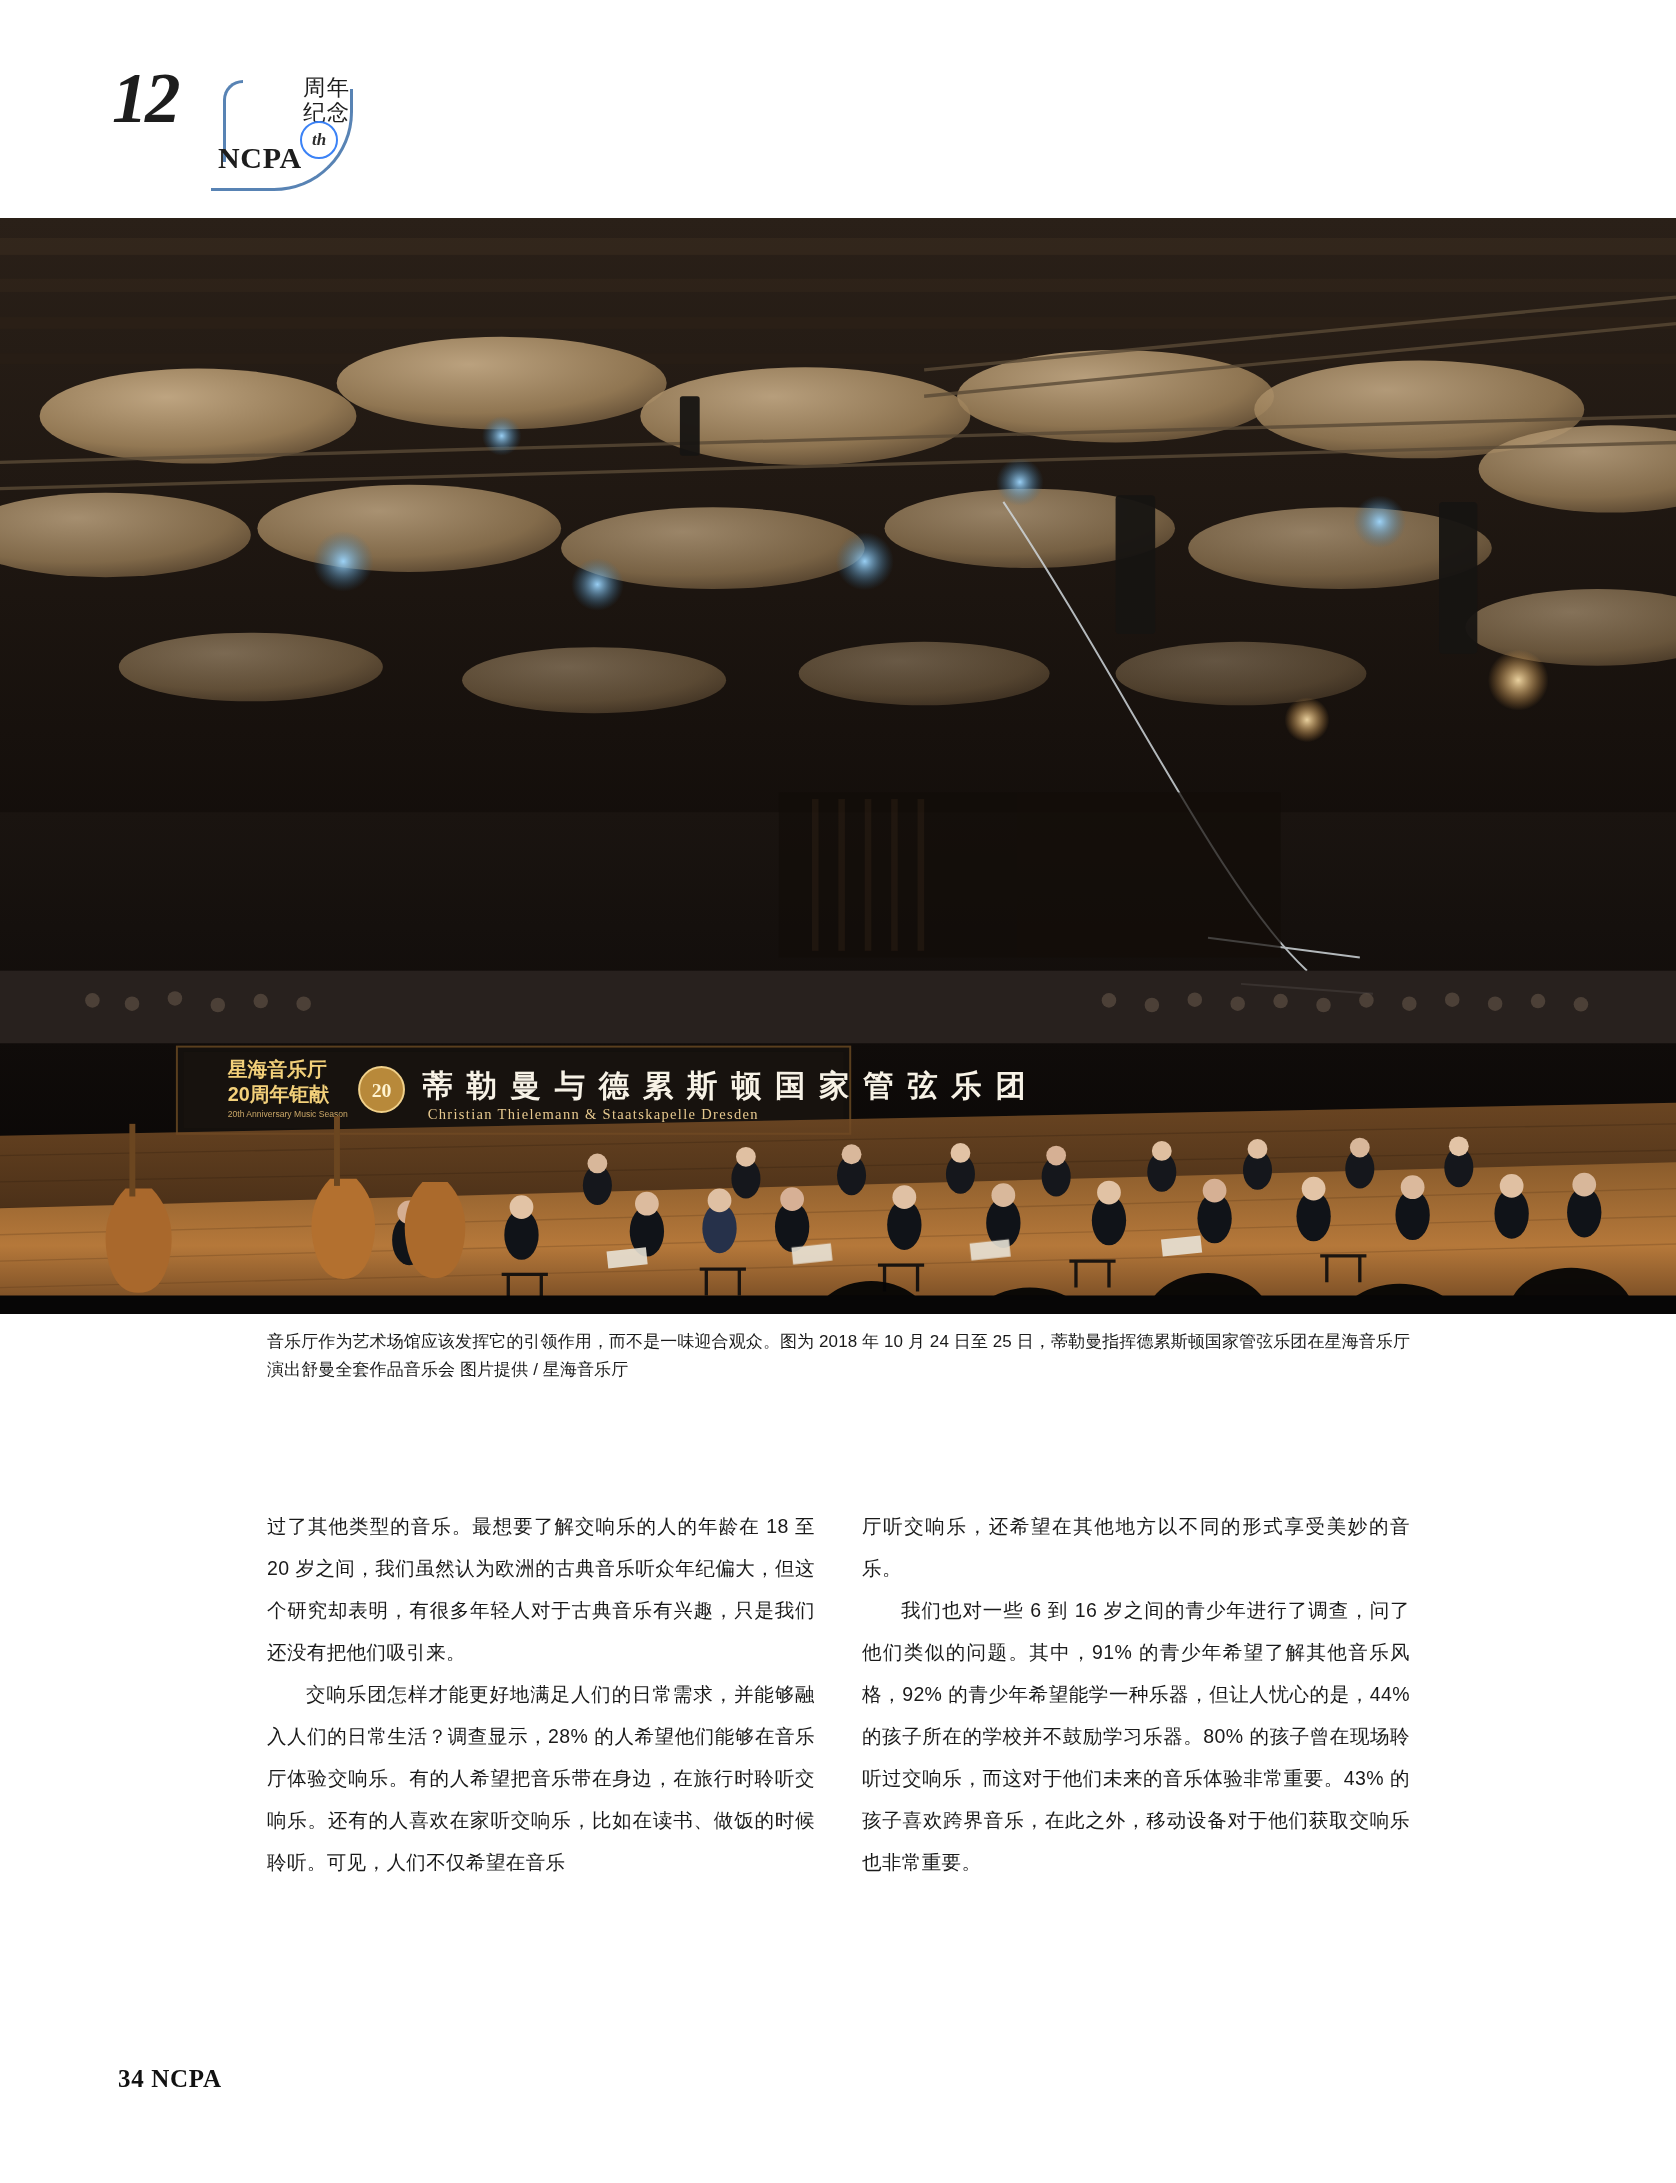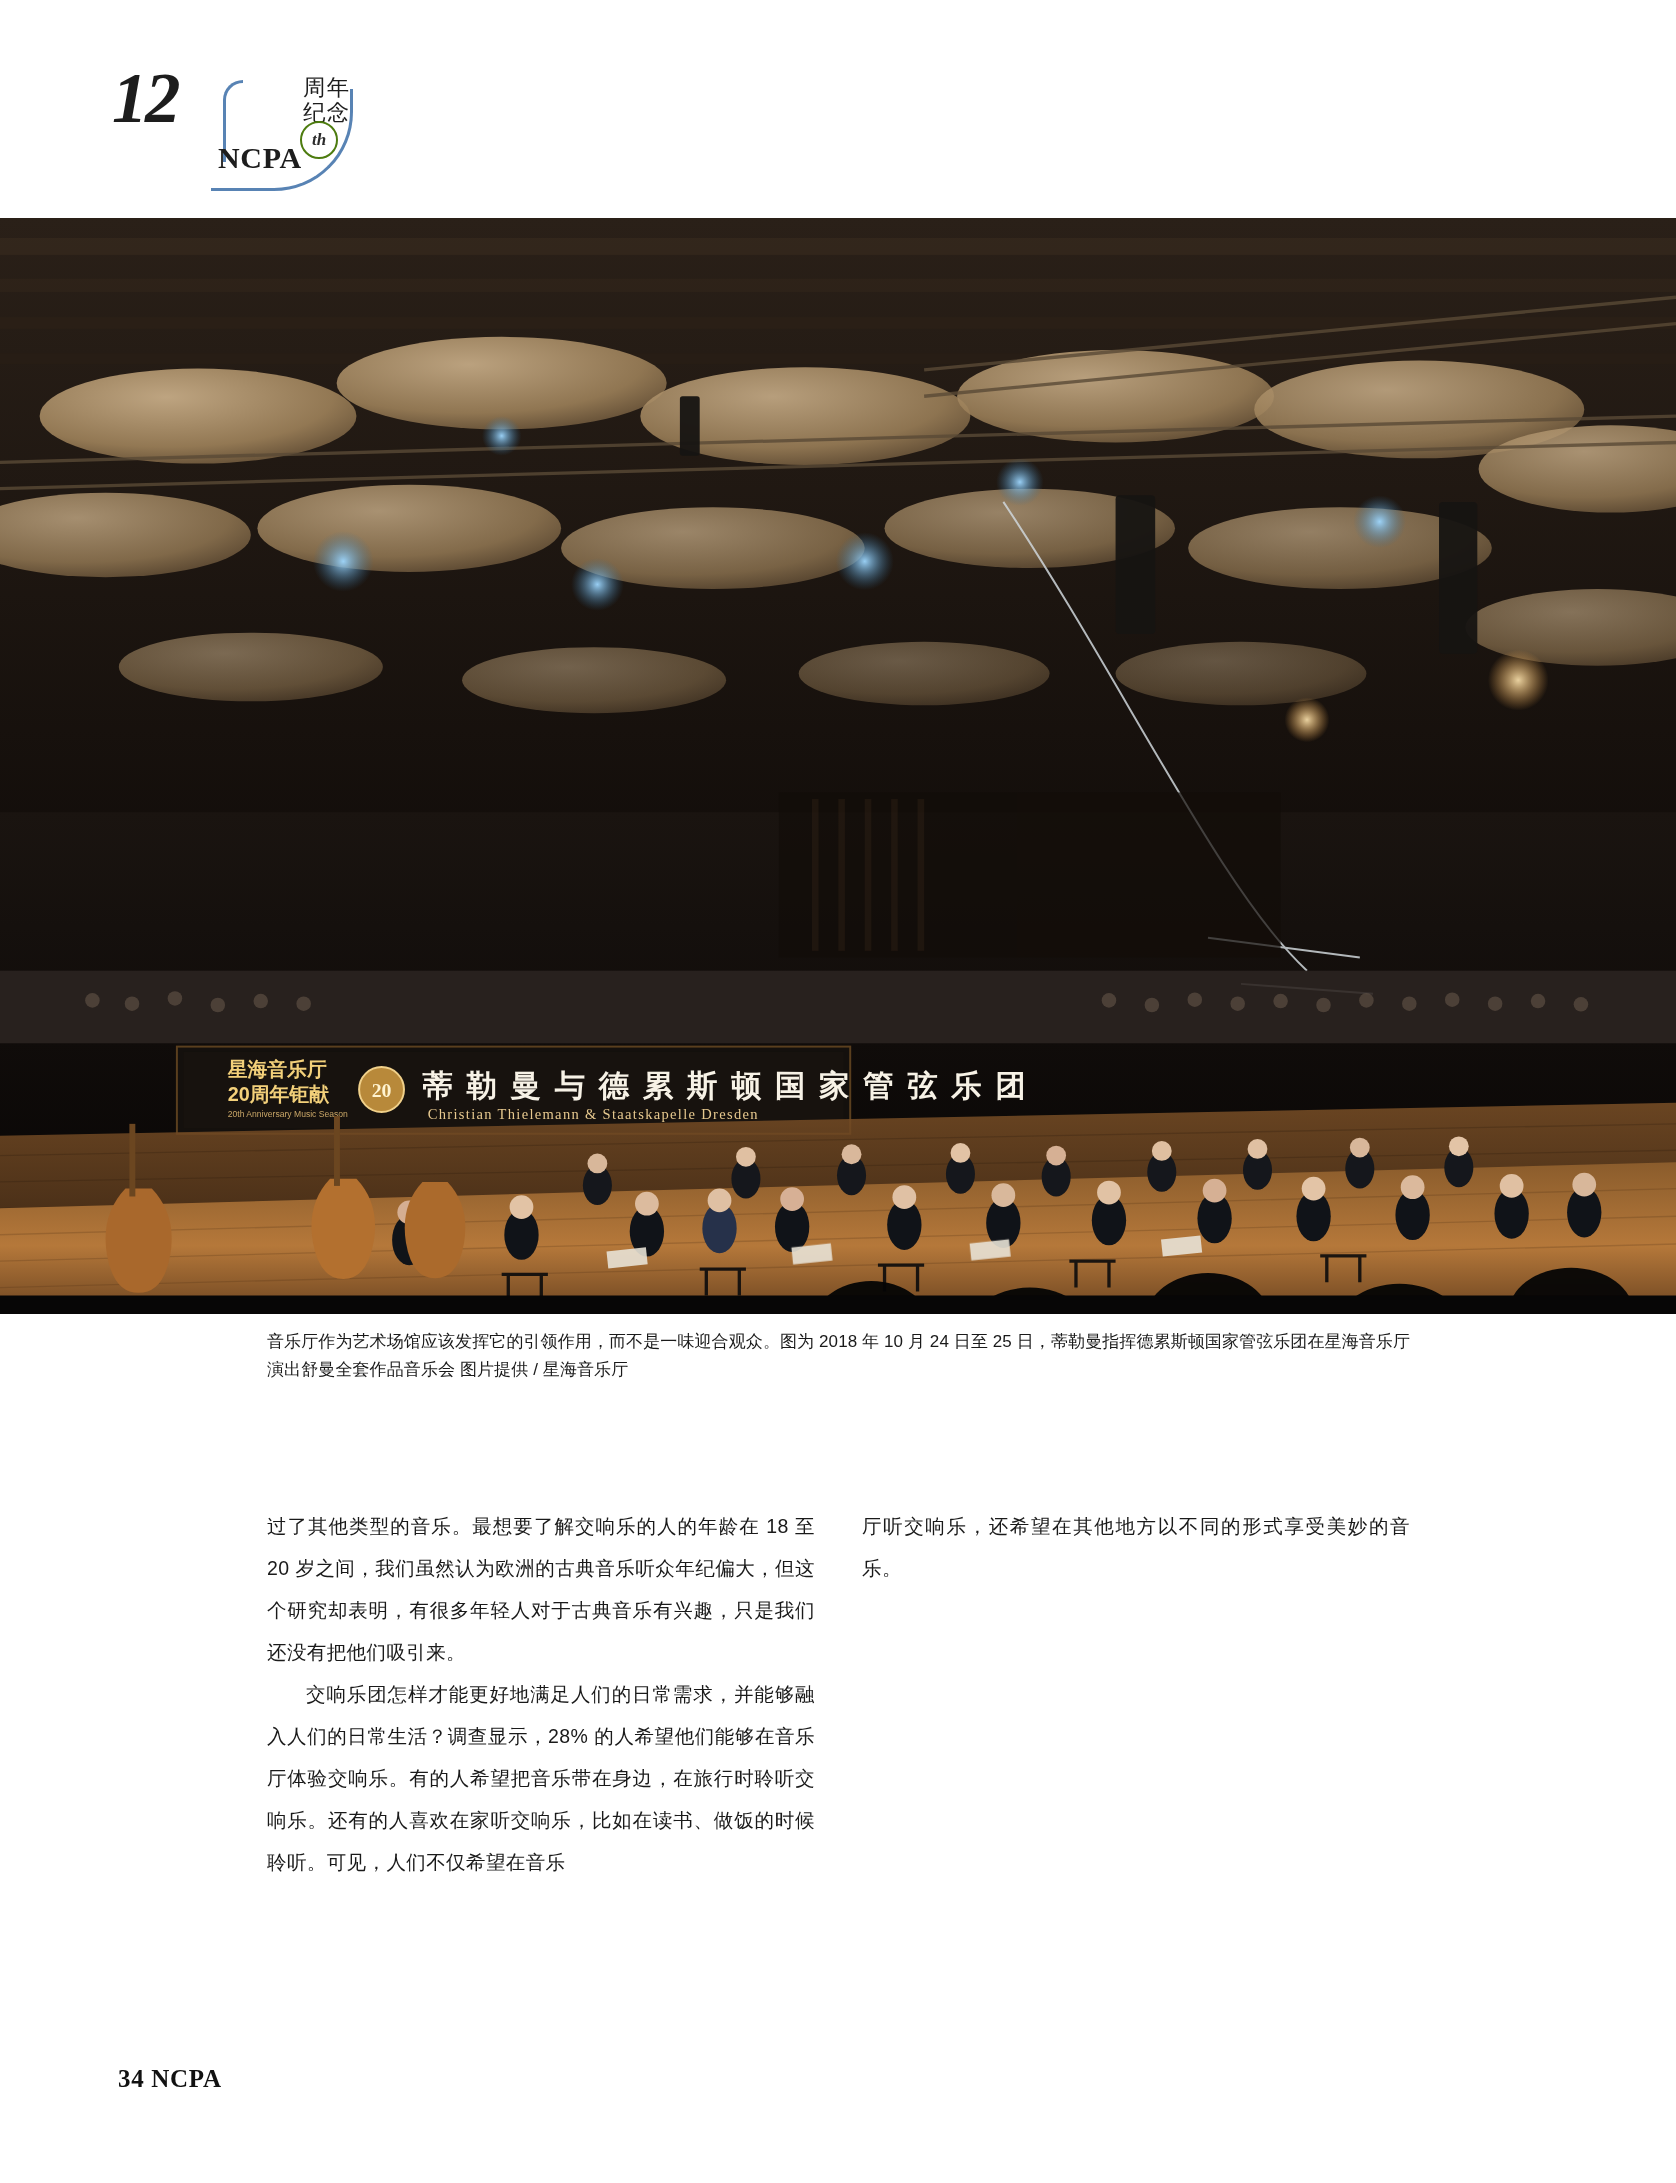--- a/index.html
+++ b/index.html
@@ -41,21 +41,21 @@
     letter-spacing: -2.6px;
     color: #1d1d1d;
     text-align: center;
   }
   .logo-th {
     position: absolute;
     left: 188px;
     top: 58px;
     width: 34px;
     height: 34px;
-    border: 2px solid #4d7c0f;
+    border: 2px solid #3b82f6;
     border-radius: 50%;
     font-size: 17px;
     font-family: "Liberation Serif", serif;
     font-style: italic;
     font-weight: bold;
     color: #2b2b2b;
     text-align: center;
     line-height: 33px;
   }
   .logo-cn {
@@ -412,16 +412,17 @@
 
 <div class="caption">音乐厅作为艺术场馆应该发挥它的引领作用，而不是一味迎合观众。图为 2018 年 10 月 24 日至 25 日，蒂勒曼指挥德累斯顿国家管弦乐团在星海音乐厅演出舒曼全套作品音乐会  图片提供 / 星海音乐厅</div>
 
 <div class="col col-left">
   <p>过了其他类型的音乐。最想要了解交响乐的人的年龄在 18 至 20 岁之间，我们虽然认为欧洲的古典音乐听众年纪偏大，但这个研究却表明，有很多年轻人对于古典音乐有兴趣，只是我们还没有把他们吸引来。</p>
   <p class="indent">交响乐团怎样才能更好地满足人们的日常需求，并能够融入人们的日常生活？调查显示，28% 的人希望他们能够在音乐厅体验交响乐。有的人希望把音乐带在身边，在旅行时聆听交响乐。还有的人喜欢在家听交响乐，比如在读书、做饭的时候聆听。可见，人们不仅希望在音乐</p>
 </div>
 
 <div class="col col-right">
   <p>厅听交响乐，还希望在其他地方以不同的形式享受美妙的音乐。</p>
+  <p class="indent">我们也对一些 6 到 16 岁之间的青少年进行了调查，问了他们类似的问题。其中，91% 的青少年希望了解其他音乐风格，92% 的青少年希望能学一种乐器，但让人忧心的是，44% 的孩子所在的学校并不鼓励学习乐器。80% 的孩子曾在现场聆听过交响乐，而这对于他们未来的音乐体验非常重要。43% 的孩子喜欢跨界音乐，在此之外，移动设备对于他们获取交响乐也非常重要。</p>
 </div>
 
 <div class="folio">34  NCPA</div>
 
 
 </body></html>

